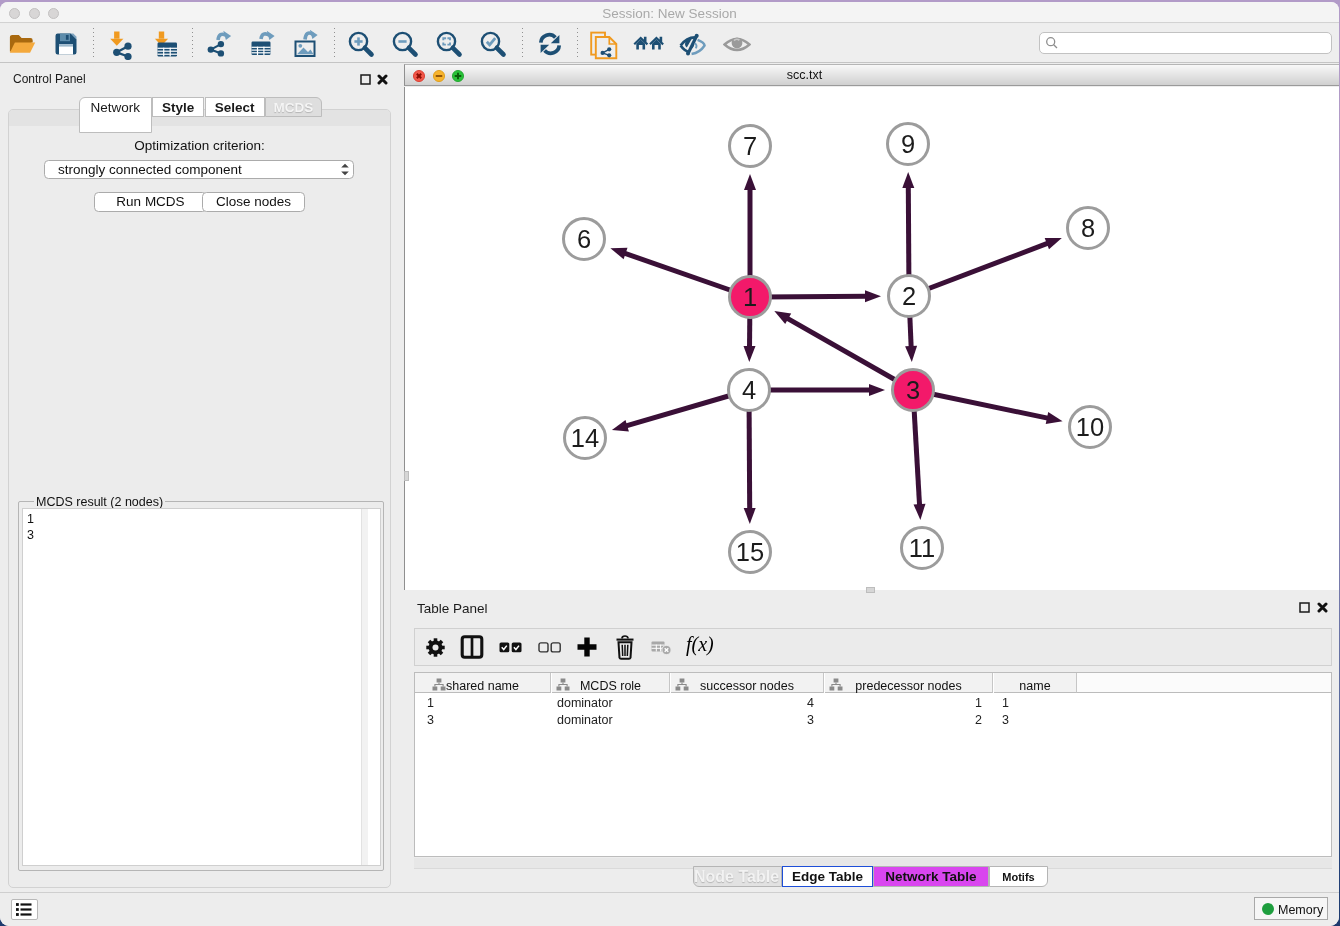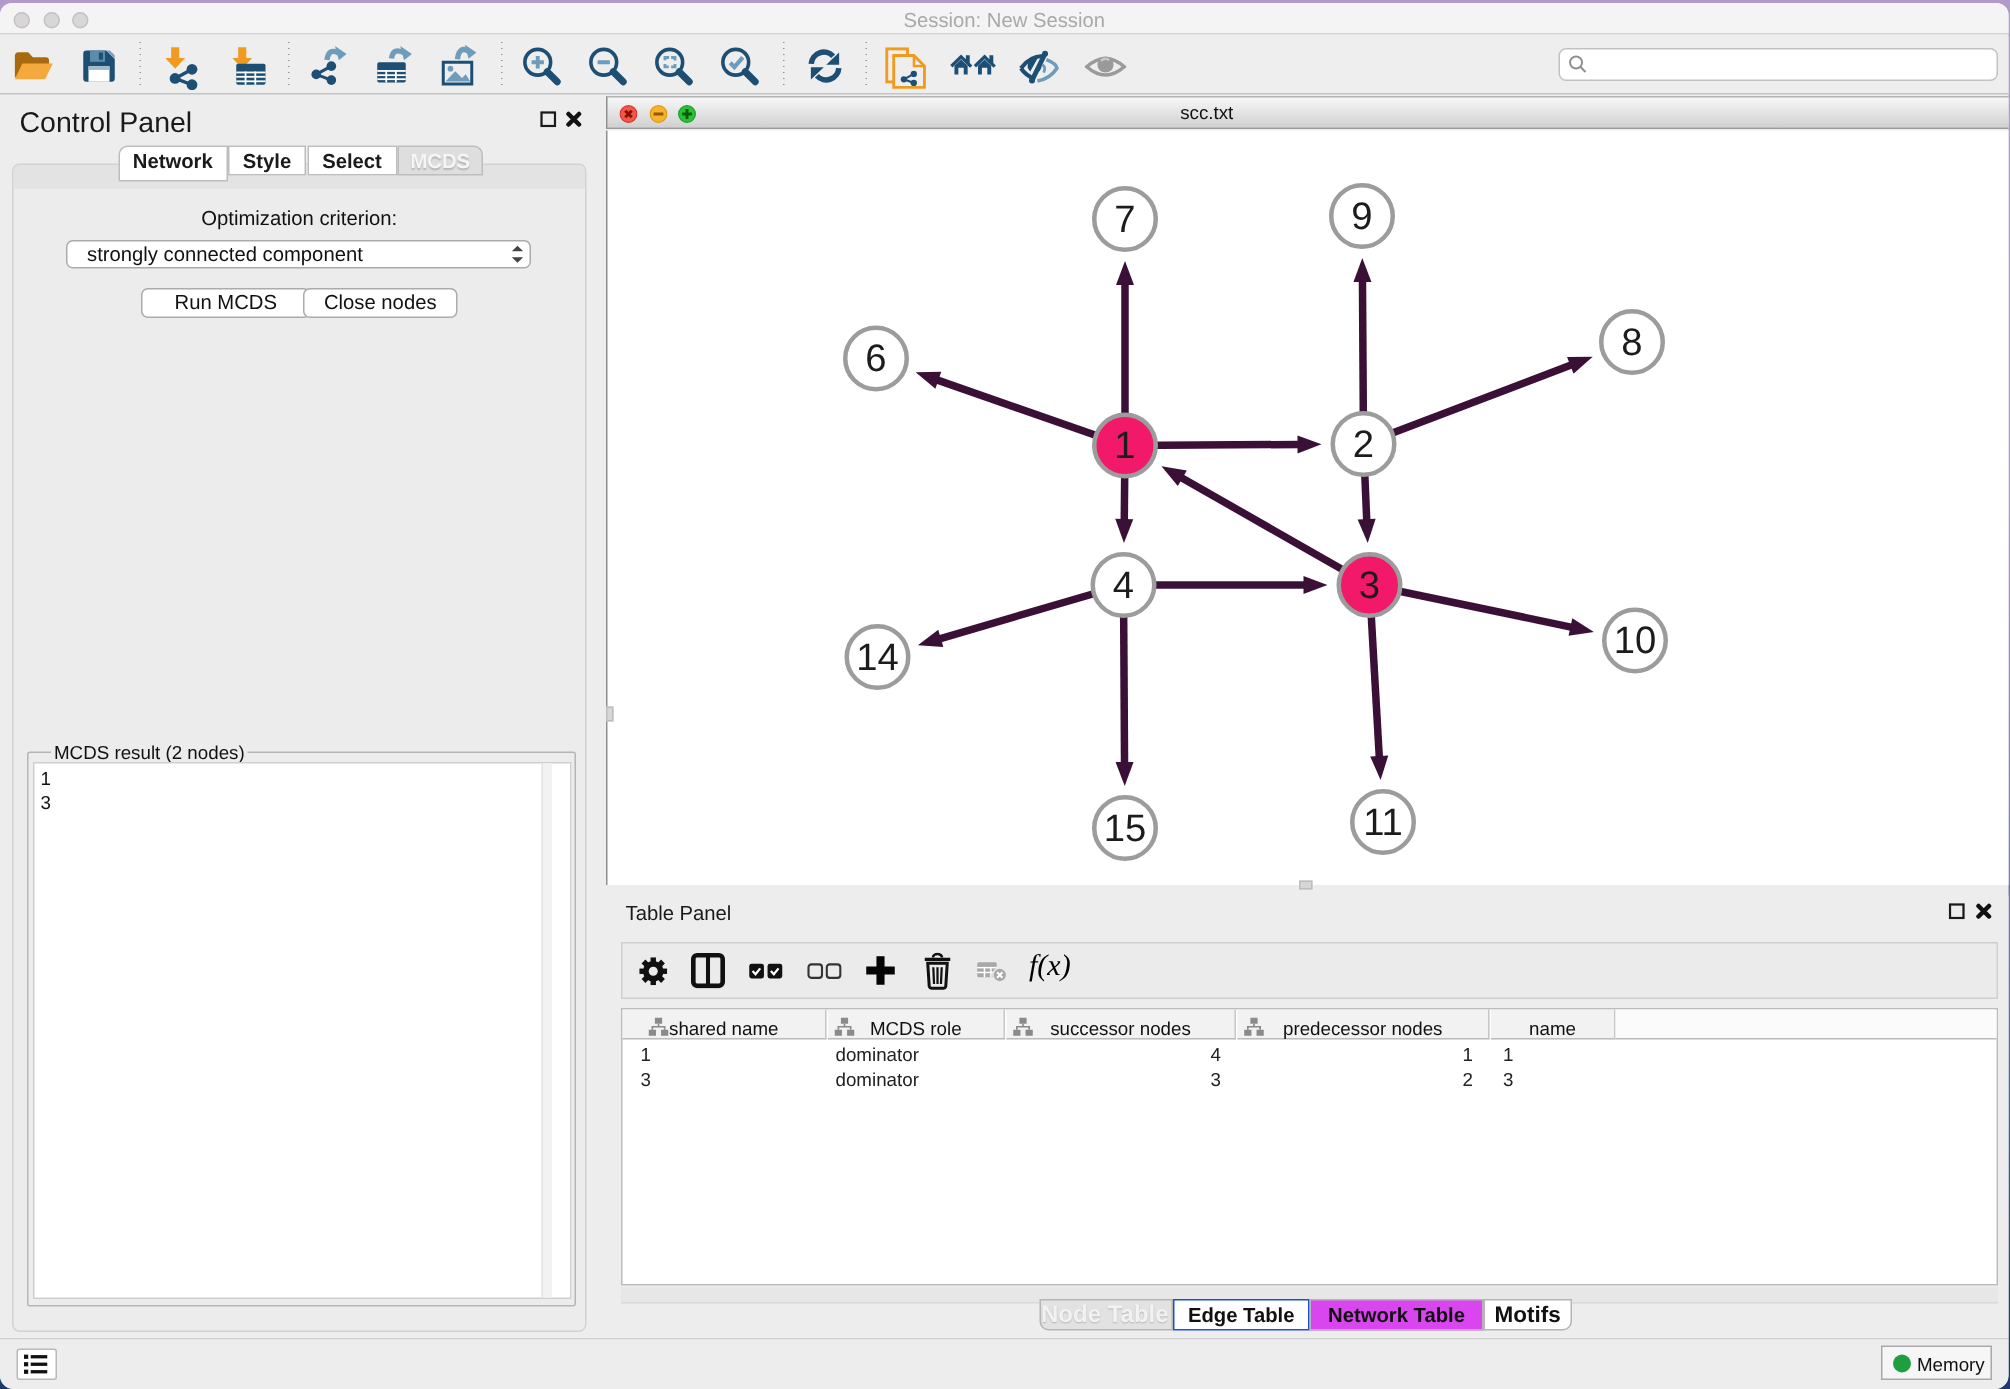--- a/index.html
+++ b/index.html
@@ -133,30 +133,30 @@
 <div style="position:absolute;left:93px;top:28px;height:32px;width:1px;background-image:repeating-linear-gradient(#909090 0 1px,transparent 1px 4px)"></div>
 <div style="position:absolute;left:192px;top:28px;height:32px;width:1px;background-image:repeating-linear-gradient(#909090 0 1px,transparent 1px 4px)"></div>
 <div style="position:absolute;left:334px;top:28px;height:32px;width:1px;background-image:repeating-linear-gradient(#909090 0 1px,transparent 1px 4px)"></div>
 <div style="position:absolute;left:522px;top:28px;height:32px;width:1px;background-image:repeating-linear-gradient(#909090 0 1px,transparent 1px 4px)"></div>
 <div style="position:absolute;left:577px;top:28px;height:32px;width:1px;background-image:repeating-linear-gradient(#909090 0 1px,transparent 1px 4px)"></div>
 <div class="abs" style="left:1039px;top:32px;width:293px;height:22px;background:#fff;border:1px solid #c2c2c2;border-radius:5px"></div>
 <svg width="14" height="14" viewBox="0 0 14 14" style="position:absolute;left:1045px;top:36px">
     <circle cx="5.7" cy="5.7" r="4" fill="none" stroke="#8e8e8e" stroke-width="1.3"></circle>
     <line x1="8.7" y1="8.7" x2="12" y2="12" stroke="#8e8e8e" stroke-width="1.3"></line>
   </svg>
-<div class="abs" style="left:13px;top:72px;font-size:19px;color:#1a1a1a">Control Panel</div>
+<div class="abs" style="left:13px;top:72px;font-size:12px;color:#1a1a1a">Control Panel</div>
 <svg width="11" height="11" viewBox="0 0 11 11" style="position:absolute;left:360px;top:74px">
     <rect x="1" y="1" width="9" height="9" fill="none" stroke="#1a1a1a" stroke-width="1.5"></rect>
   </svg>
 <svg width="11" height="11" viewBox="0 0 11 11" style="position:absolute;left:377px;top:74px">
     <path d="M2 2 L9 9 M9 2 L2 9" stroke="#111" stroke-width="3" stroke-linecap="round"></path>
   </svg>
 <div class="abs" style="left:8px;top:109px;width:383px;height:779px;background:#ececec;border:1px solid #d2d2d2;border-radius:5px"></div>
 <div class="abs" style="left:9px;top:110px;width:381px;height:16px;background:#e3e3e3;border-radius:4px 4px 0 0"></div>
-<div class="abs" style="left:78.8px;top:97px;width:72.8px;height:24px;background:#fff;border:1px solid #bdbdbd;border-radius:6px 0 0 0;font-size:13.5px;font-weight:700;color:#1a1a1a;text-align:center;line-height:19px;">Network</div>
+<div class="abs" style="left:78.8px;top:97px;width:72.8px;height:36px;background:#fff;border:1px solid #bdbdbd;border-radius:6px 0 0 0;font-size:13.5px;font-weight:400;color:#1a1a1a;text-align:center;line-height:19px;">Network</div>
 <div class="abs" style="left:151.6px;top:97px;width:52.9px;height:20px;background:#fff;border:1px solid #bdbdbd;border-radius:0;font-size:13.5px;font-weight:600;color:#1a1a1a;text-align:center;line-height:19px;">Style</div>
 <div class="abs" style="left:204.5px;top:97px;width:60.3px;height:20px;background:#fff;border:1px solid #bdbdbd;border-radius:0;font-size:13.5px;font-weight:600;color:#1a1a1a;text-align:center;line-height:19px;">Select</div>
 <div class="abs" style="left:264.8px;top:97px;width:57.4px;height:20px;background:#dedede;border:1px solid #bdbdbd;border-radius:0 6px 0 0;font-size:13.5px;font-weight:600;color:#f5f5f5;text-align:center;line-height:19px;text-shadow:0 1px 1px #b5b5b5;">MCDS</div>
 <div class="abs" style="left:8px;top:138px;width:383px;text-align:center;font-size:13.5px;color:#111">Optimization criterion:</div>
 <div class="abs" style="left:44px;top:160px;width:310px;height:19px;background:#fff;border:1px solid #ababab;border-radius:4.5px;font-size:13.5px;color:#111;line-height:17px;padding-left:13px">strongly connected component</div>
 <svg width="10" height="13" viewBox="0 0 10 13" style="position:absolute;left:340px;top:163px">
     <path d="M1.2 4.5 L5 0.8 L8.8 4.5 Z M1.2 8.5 L5 12.2 L8.8 8.5 Z" fill="#444"></path>
   </svg>
 <div class="abs" style="left:94px;top:192px;width:113px;height:20px;background:#fff;border:1px solid #ababab;border-radius:4.5px;font-size:13.5px;color:#111;text-align:center;line-height:18px">Run MCDS</div>
 <div class="abs" style="left:202px;top:192px;width:103px;height:20px;background:#fff;border:1px solid #ababab;border-radius:4.5px;font-size:13.5px;color:#111;text-align:center;line-height:18px">Close nodes</div>
@@ -340,21 +340,21 @@
 <div class="abs" style="left:1002px;top:696px;font-size:12.5px;color:#222">1</div>
 <div class="abs" style="left:427px;top:712.5px;font-size:12.5px;color:#222">3</div>
 <div class="abs" style="left:557px;top:712.5px;font-size:12.5px;color:#222">dominator</div>
 <div class="abs" style="left:670px;top:712.5px;width:144px;text-align:right;font-size:12.5px;color:#222">3</div>
 <div class="abs" style="left:824px;top:712.5px;width:158px;text-align:right;font-size:12.5px;color:#222">2</div>
 <div class="abs" style="left:1002px;top:712.5px;font-size:12.5px;color:#222">3</div>
 <div class="abs" style="left:414px;top:858px;width:918px;height:11px;background:#e7e7e7;border-bottom:1px solid #dadada"></div>
 <div class="abs" style="left:693px;top:866px;width:89px;height:21px;background:#e2e2e2;border:1px solid #b5b5b5;border-radius:0 0 0 6px;font-size:16px;font-weight:600;color:#f2f2f2;text-align:left;line-height:20px;text-shadow:0 1px 1px #b5b5b5;">Node Table</div>
 <div class="abs" style="left:782px;top:866px;width:91px;height:21px;background:#fff;border:1px solid #1d4ed8;border-radius:0;font-size:13.5px;font-weight:600;color:#111;text-align:center;line-height:20px;">Edge Table</div>
 <div class="abs" style="left:873px;top:866px;width:116px;height:21px;background:#d946ef;border:1px solid #b5b5b5;border-radius:0;font-size:13.5px;font-weight:600;color:#111;text-align:center;line-height:20px;">Network Table</div>
-<div class="abs" style="left:989px;top:866px;width:59px;height:21px;background:#fff;border:1px solid #b5b5b5;border-radius:0 0 6px 0;font-size:15px;font-weight:600;color:#111;text-align:center;line-height:20px;">Motifs</div>
+<div class="abs" style="left:989px;top:866px;width:59px;height:21px;background:#fff;border:1px solid #b5b5b5;border-radius:0 0 6px 0;font-size:11px;font-weight:600;color:#111;text-align:center;line-height:20px;">Motifs</div>
 <div class="abs" style="left:0;top:892px;width:1339px;height:34px;background:#ededed;border-top:1px solid #cfcfcf;border-radius:0 0 9px 9px"></div>
 <div class="abs" style="left:11px;top:899px;width:27px;height:21px;background:#fff;border:1px solid #b9b9b9;border-radius:2px"></div>
 <svg width="20" height="19" viewBox="0 0 20 19" style="position:absolute;left:14px;top:900px">
     <rect x="2" y="3.1" width="2.8" height="2.8" fill="#111"></rect>
     <rect x="6.5" y="3.4" width="11" height="2.2" fill="#111"></rect>
     <rect x="2" y="8.1" width="2.8" height="2.8" fill="#111"></rect>
     <rect x="6.5" y="8.4" width="11" height="2.2" fill="#111"></rect>
     <rect x="2" y="13.1" width="2.8" height="2.8" fill="#111"></rect>
     <rect x="6.5" y="13.4" width="11" height="2.2" fill="#111"></rect>
   </svg>

